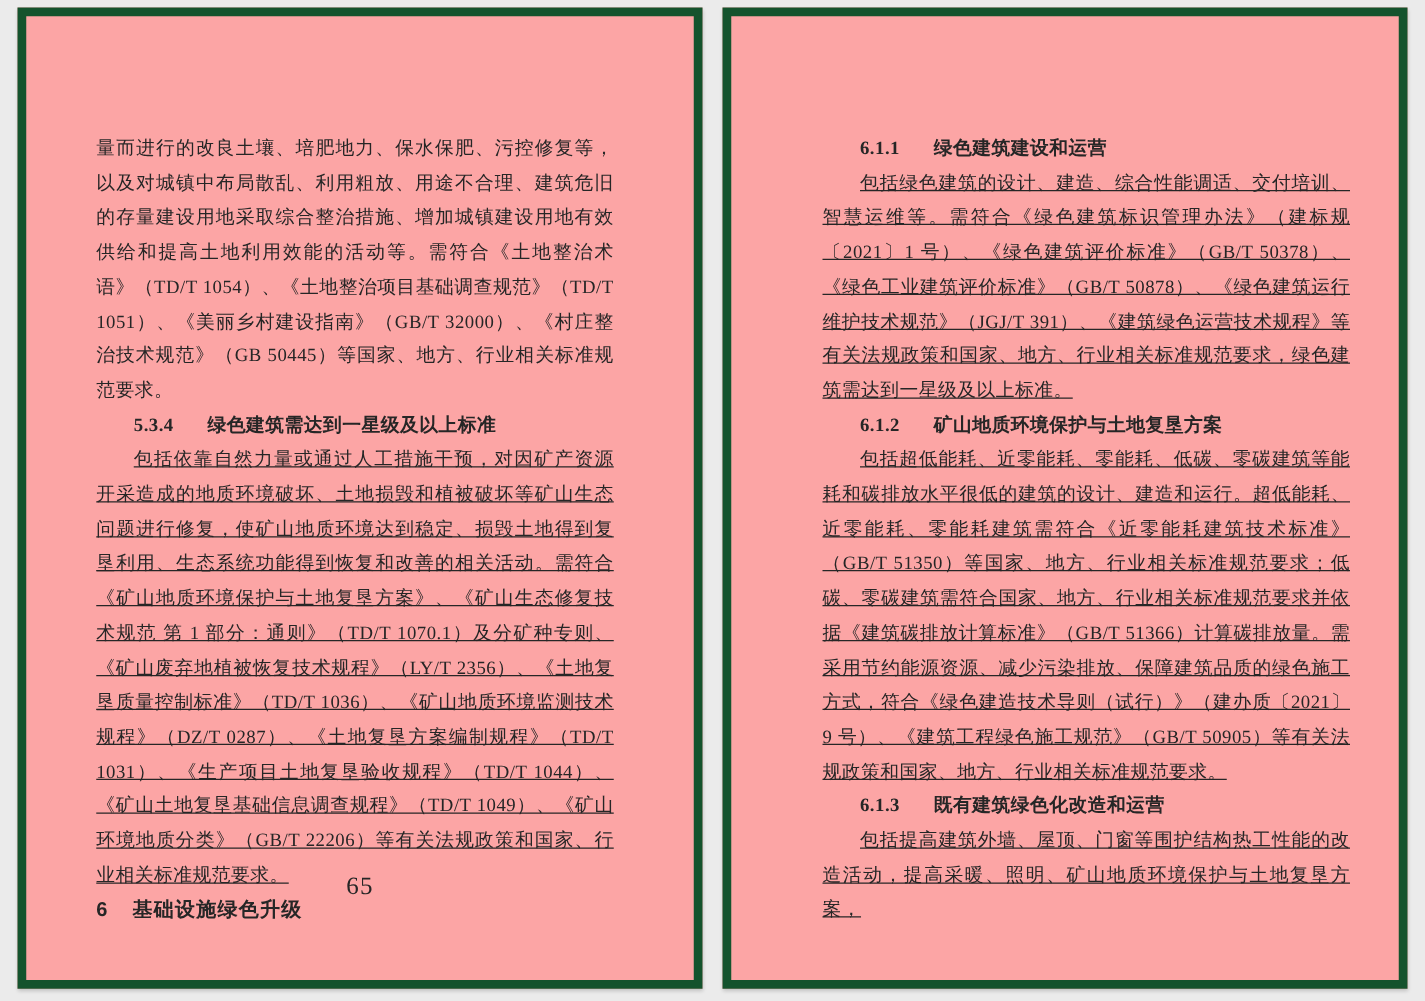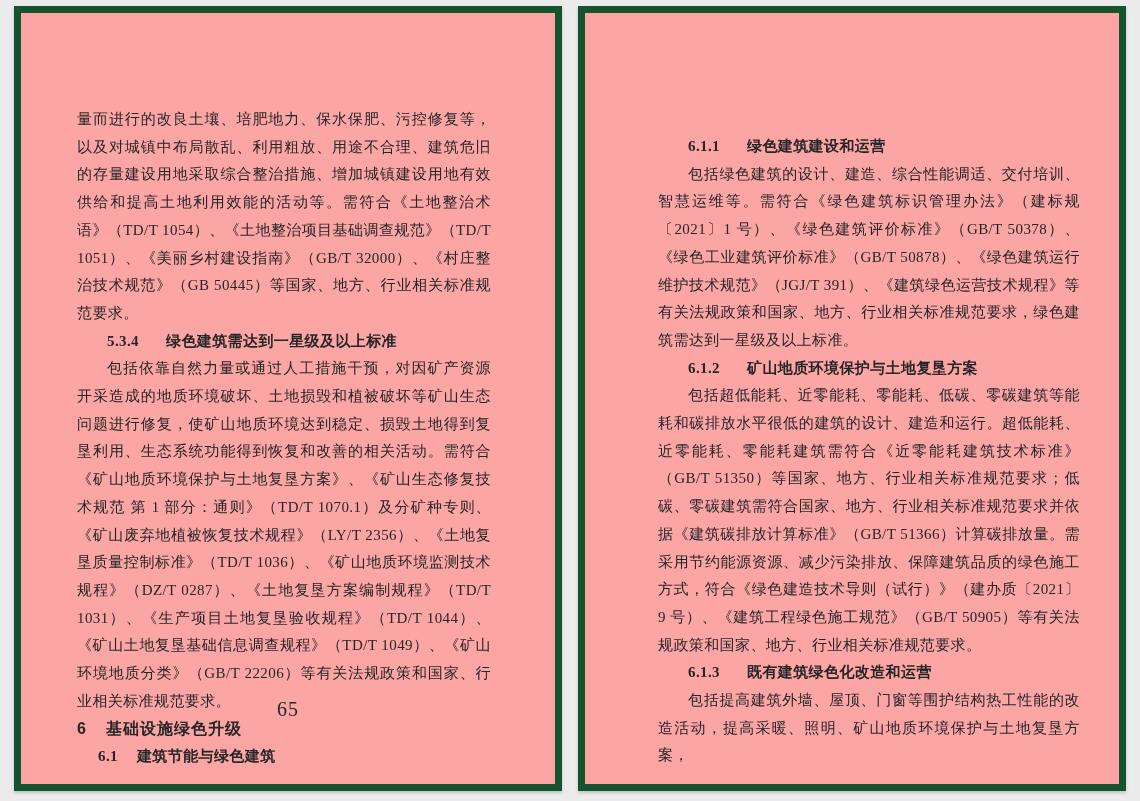--- a/index.html
+++ b/index.html
@@ -17,30 +17,30 @@
     position: absolute;
     top: 6px;
     width: 548px; height: 785px;
     background: #fca5a5;
     border: 7px solid #14532d;
     box-shadow: 0 2px 3px rgba(0,0,0,0.18);
     box-sizing: border-box;
     color: #262626;
   }
   .page-left  { left: 14px;  padding: 93px 64px 0 56px; }
-  .page-right { left: 578px; padding: 120px 39px 0 73px; }
+  .page-right { left: 578px; padding: 93px 39px 0 73px; }
 
   .page-body {
     font-size: 15px;
     line-height: 27.7px;
     letter-spacing: 0.4px;
     text-align: justify;
   }
   p.para { margin: 0; }
-  p.para.indent { text-indent: 2em; }
+  p.para.indent { text-indent: 2em; text-decoration: underline; }
 
   .heading { font-weight: bold; text-align: left; }
   .heading .h-num { display: inline-block; }
   .heading-1 {
     font-family: "Liberation Sans", "DejaVu Sans", sans-serif;
     font-size: 16px;
     letter-spacing: 1px;
   }
   .heading-1 .h-num { margin-right: 19px; }
   .heading-2 { padding-left: 21px; }
@@ -62,21 +62,20 @@
 <body>
 
 <div class="canvas">
   <div id="pages-root">
       <div class="page page-left">
         <div class="page-body">
           <p class="para">量而进行的改良土壤、培肥地力、保水保肥、污控修复等，以及对城镇中布局散乱、利用粗放、用途不合理、建筑危旧的存量建设用地采取综合整治措施、增加城镇建设用地有效供给和提高土地利用效能的活动等。需符合《土地整治术语》（TD/T 1054）、《土地整治项目基础调查规范》（TD/T 1051）、《美丽乡村建设指南》（GB/T 32000）、《村庄整治技术规范》（GB 50445）等国家、地方、行业相关标准规范要求。</p>
           <div class="heading heading-3"><span class="h-num">5.3.4</span><span class="h-title">绿色建筑需达到一星级及以上标准</span></div>
           <p class="para indent">包括依靠自然力量或通过人工措施干预，对因矿产资源开采造成的地质环境破坏、土地损毁和植被破坏等矿山生态问题进行修复，使矿山地质环境达到稳定、损毁土地得到复垦利用、生态系统功能得到恢复和改善的相关活动。需符合《矿山地质环境保护与土地复垦方案》、《矿山生态修复技术规范 第 1 部分：通则》（TD/T 1070.1）及分矿种专则、《矿山废弃地植被恢复技术规程》（LY/T 2356）、《土地复垦质量控制标准》（TD/T 1036）、《矿山地质环境监测技术规程》（DZ/T 0287）、《土地复垦方案编制规程》（TD/T 1031）、《生产项目土地复垦验收规程》（TD/T 1044）、《矿山土地复垦基础信息调查规程》（TD/T 1049）、《矿山环境地质分类》（GB/T 22206）等有关法规政策和国家、行业相关标准规范要求。</p>
           <div class="heading heading-1"><span class="h-num">6</span><span class="h-title">基础设施绿色升级</span></div>
-          <div class="heading heading-2"><span class="h-num">6.1</span><span class="h-title">建筑节能与绿色建筑</span></div>
         </div>
         <div class="page-number">65</div>
       </div>
       <div class="page page-right">
         <div class="page-body">
           <div class="heading heading-3"><span class="h-num">6.1.1</span><span class="h-title">绿色建筑建设和运营</span></div>
           <p class="para indent">包括绿色建筑的设计、建造、综合性能调适、交付培训、智慧运维等。需符合《绿色建筑标识管理办法》（建标规〔2021〕1 号）、《绿色建筑评价标准》（GB/T 50378）、《绿色工业建筑评价标准》（GB/T 50878）、《绿色建筑运行维护技术规范》（JGJ/T 391）、《建筑绿色运营技术规程》等有关法规政策和国家、地方、行业相关标准规范要求，绿色建筑需达到一星级及以上标准。</p>
           <div class="heading heading-3"><span class="h-num">6.1.2</span><span class="h-title">矿山地质环境保护与土地复垦方案</span></div>
           <p class="para indent">包括超低能耗、近零能耗、零能耗、低碳、零碳建筑等能耗和碳排放水平很低的建筑的设计、建造和运行。超低能耗、近零能耗、零能耗建筑需符合《近零能耗建筑技术标准》（GB/T 51350）等国家、地方、行业相关标准规范要求；低碳、零碳建筑需符合国家、地方、行业相关标准规范要求并依据《建筑碳排放计算标准》（GB/T 51366）计算碳排放量。需采用节约能源资源、减少污染排放、保障建筑品质的绿色施工方式，符合《绿色建造技术导则（试行）》（建办质〔2021〕9 号）、《建筑工程绿色施工规范》（GB/T 50905）等有关法规政策和国家、地方、行业相关标准规范要求。</p>
           <div class="heading heading-3"><span class="h-num">6.1.3</span><span class="h-title">既有建筑绿色化改造和运营</span></div>

